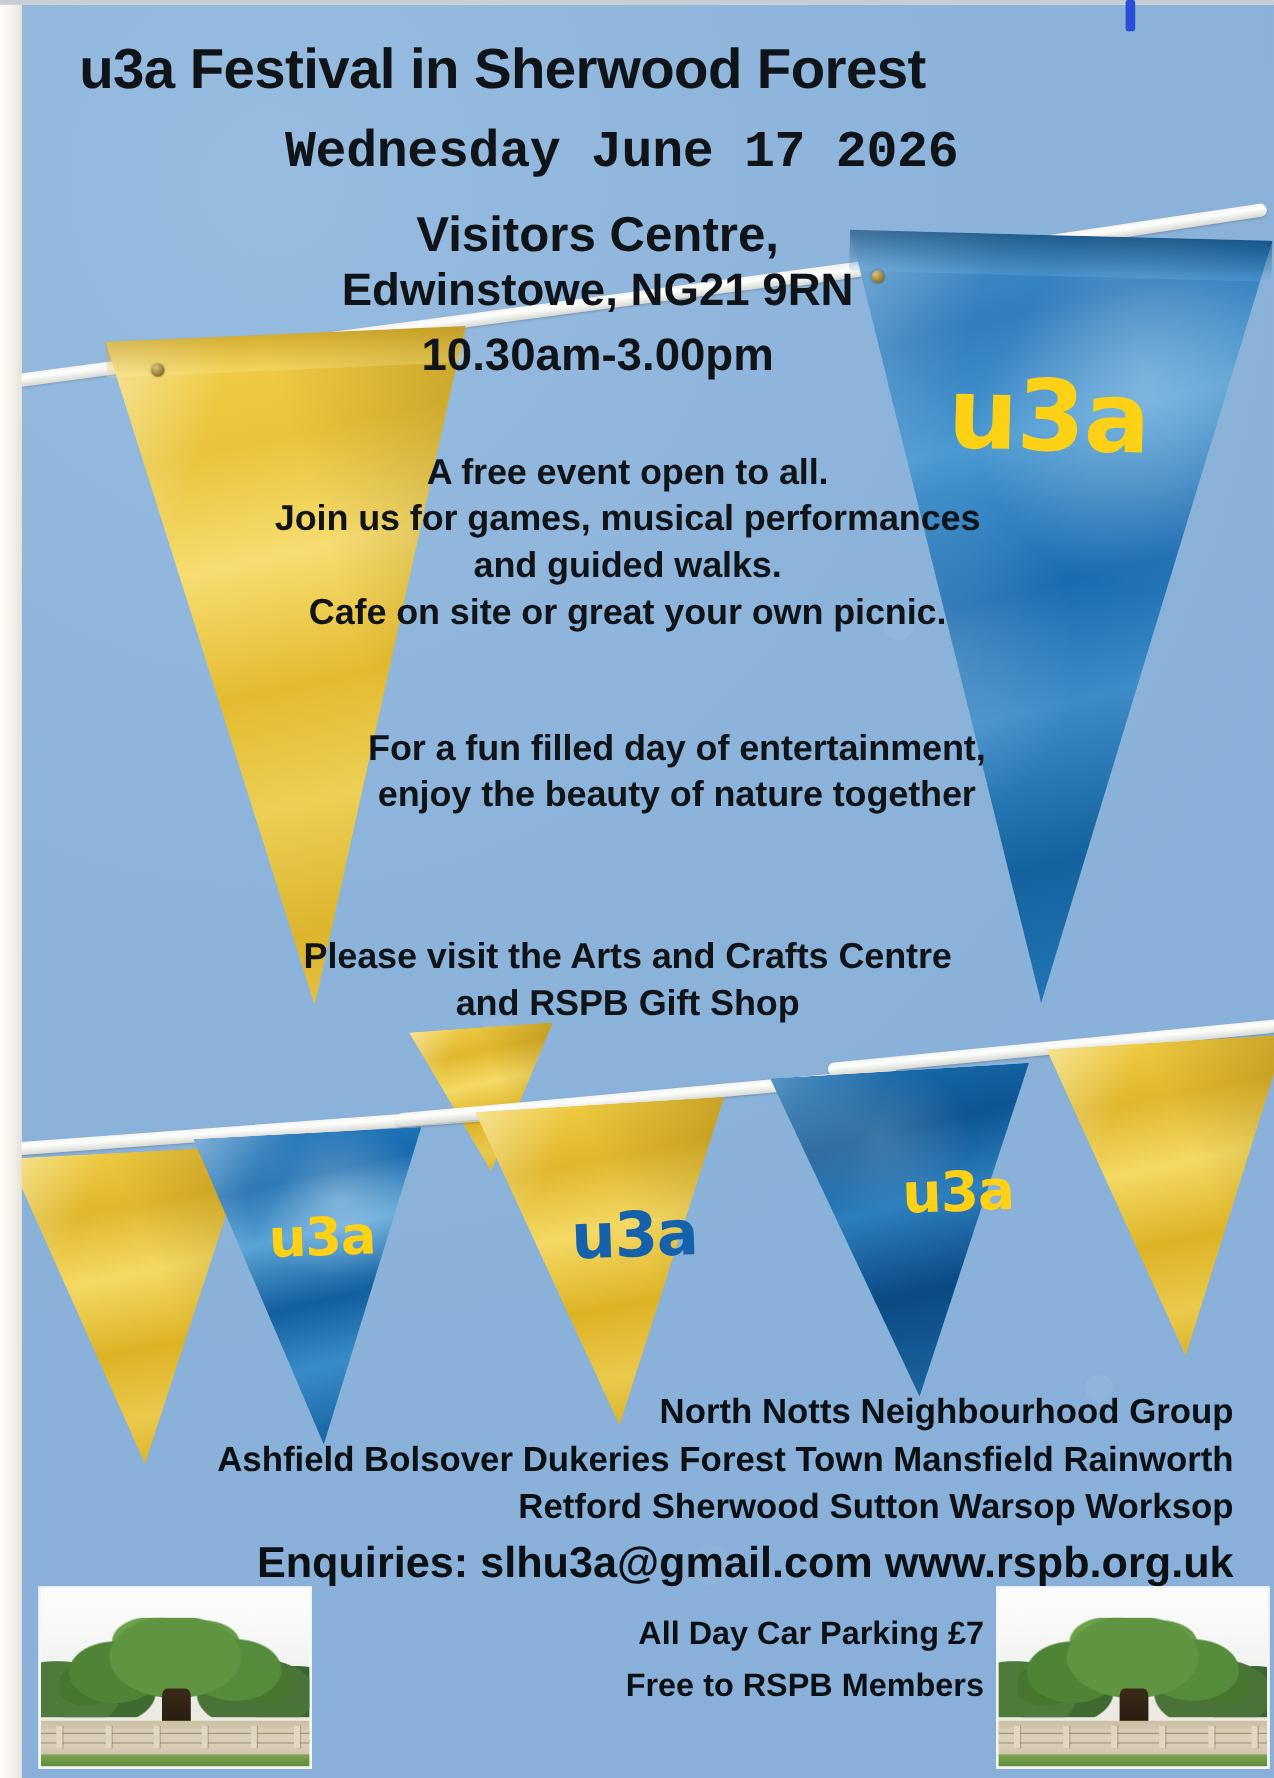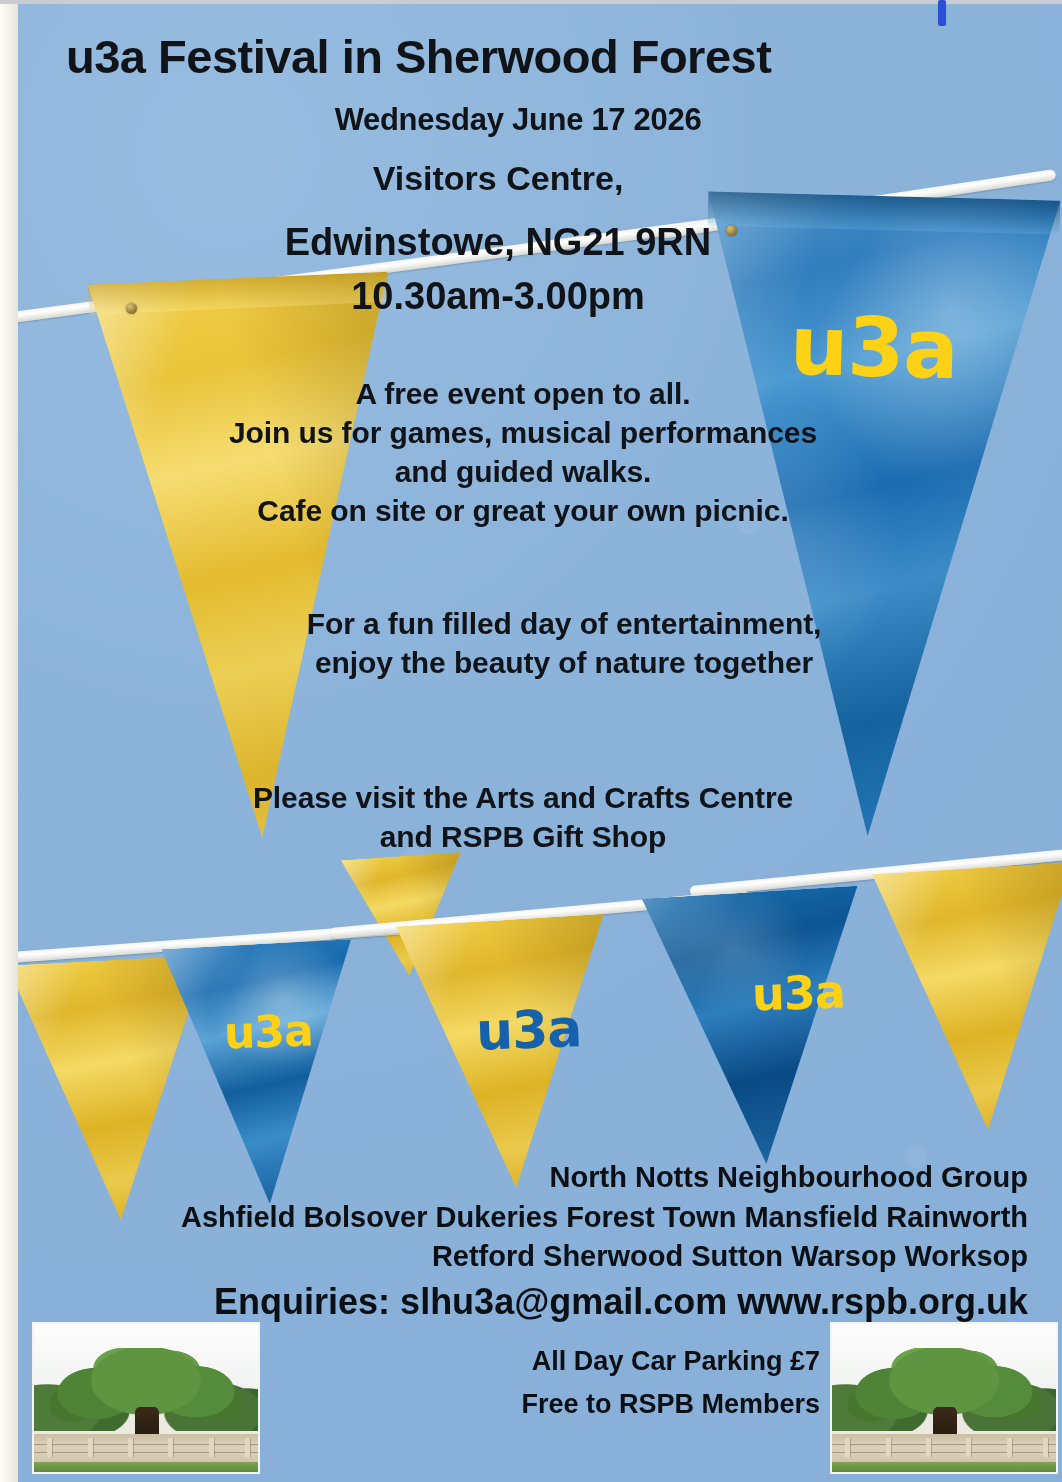--- a/index.html
+++ b/index.html
@@ -164,23 +164,23 @@
     line-height:1.06;
     white-space:nowrap;
   }
   .title-1{
     left:18px; top:32px; width:1044px;
     font-size:47px; letter-spacing:-.5px;
     text-align:left; padding-left:48px;
   }
   .title-2{
     left:18px; top:104px; width:1000px;
-    font-size:31px; letter-spacing:-.3px;
-  }
-  .title-3{ left:18px; top:160px; width:960px; font-size:34px; }
+    font-size:43px; letter-spacing:-.3px;font-family:Liberation Mono, monospace;
+  }
+  .title-3{ left:18px; top:174px; width:960px; font-size:41px; }
   .title-4{ left:18px; top:222px; width:960px; font-size:38px; }
   .title-5{ left:18px; top:276px; width:960px; font-size:38px; }
 
   .body-block{
     position:absolute; z-index:30; left:18px; width:1010px;
     text-align:center; color:#101418;
     font-family:"Liberation Sans", sans-serif; font-weight:700;
     line-height:1.30; font-size:30px; letter-spacing:-.1px;
   }
   .b1{ top:374px;text-align:center; }

